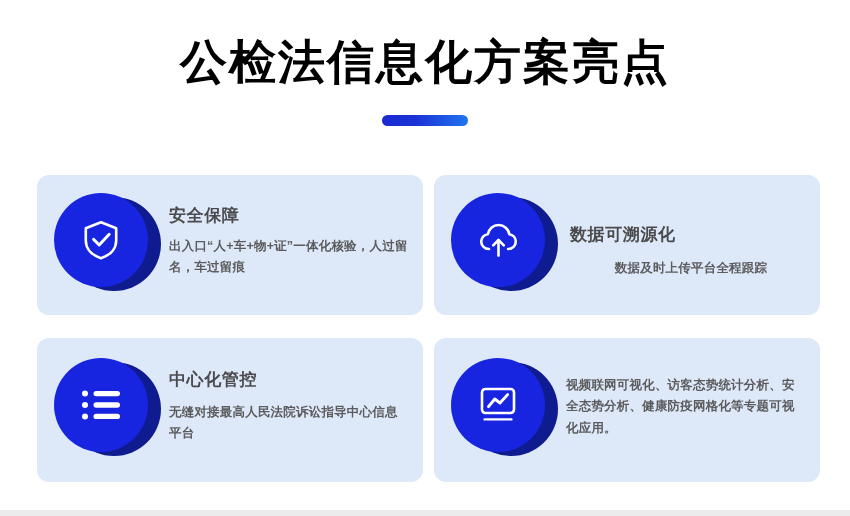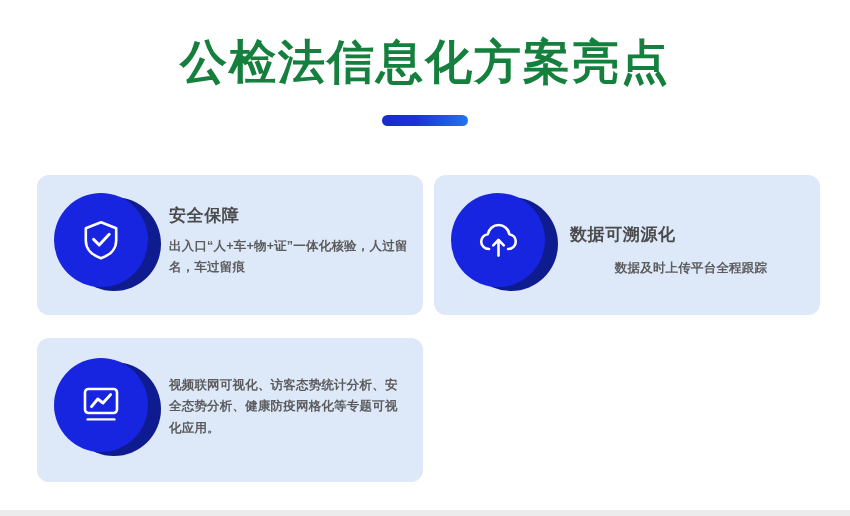--- a/index.html
+++ b/index.html
@@ -17,21 +17,21 @@
   }
 
   
   .header{
     padding-top:36px;
     text-align:center;
   }
   .page-title{
     font-size:47px;
     font-weight:bold;
-    color:#15803d;
+    color:#000000;
     letter-spacing:2px;
     line-height:1.12;
     font-family:"Liberation Sans","DejaVu Sans",sans-serif;
   }
   .title-underline{
     width:86px; height:11px;
     margin:26px auto 0;
     border-radius:6px;
     background:linear-gradient(90deg,#1a2bd0 0%,#1b31d6 38%,#1f5ce6 78%,#2176ee 100%);
   }
@@ -162,20 +162,41 @@
             </svg>
           </span>
         </div>
       </div>
       <div class="card-text">
         <div class="card-title">数据可溯源化</div>
         <div class="card-desc single">数据及时上传平台全程跟踪</div>
       </div>
     </div>
 
+    <div class="card c3">
+      <div class="badge">
+        <div class="shadow"></div>
+        <div class="disc">
+          <span>
+            <svg width="42" height="34" viewBox="0 0 42 34" fill="none">
+              <circle cx="5.0" cy="5.6" r="3.0" fill="#ffffff"></circle>
+              <circle cx="5.0" cy="17.0" r="3.0" fill="#ffffff"></circle>
+              <circle cx="5.0" cy="28.4" r="3.0" fill="#ffffff"></circle>
+              <rect x="13.5" y="2.9" width="26.5" height="5.4" rx="2.7" fill="#ffffff"></rect>
+              <rect x="13.5" y="14.3" width="26.5" height="5.4" rx="2.7" fill="#ffffff"></rect>
+              <rect x="13.5" y="25.7" width="26.5" height="5.4" rx="2.7" fill="#ffffff"></rect>
+            </svg>
+          </span>
+        </div>
+      </div>
+      <div class="card-text">
+        <div class="card-title">中心化管控</div>
+        <div class="card-desc">无缝对接最高人民法院诉讼指导中心信息平台</div>
+      </div>
+    </div>
 
     <div class="card c4">
       <div class="badge">
         <div class="shadow"></div>
         <div class="disc">
           <span>
             <svg width="42" height="40" viewBox="0 0 42 40" fill="none">
               <rect x="5.0" y="4.0" width="32" height="24" rx="3.4" stroke="#ffffff" stroke-width="2.6" fill="none"></rect>
               <path d="M11.5 21.6 L17.8 14.0 L23.0 18.0 L30.6 9.6" stroke="#ffffff" stroke-width="2.9" stroke-linecap="round" stroke-linejoin="round" fill="none"></path>
               <path d="M7.6 34.4 H34.4" stroke="#ffffff" stroke-width="2.4" stroke-linecap="round"></path>

